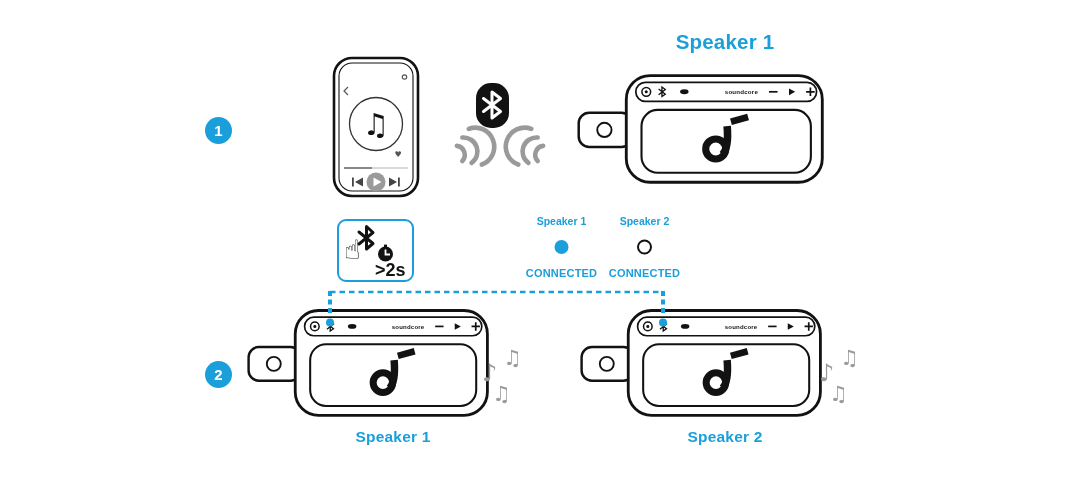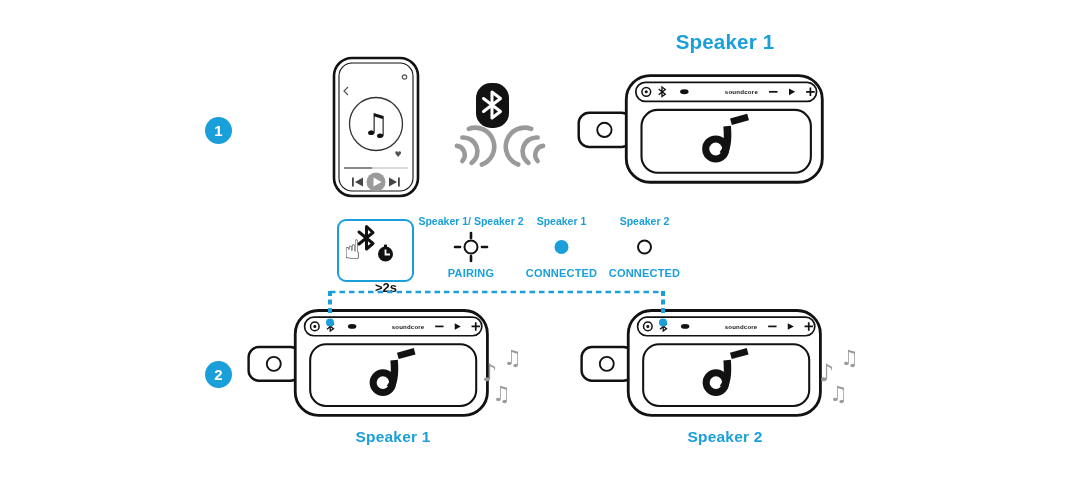--- a/index.html
+++ b/index.html
@@ -18,21 +18,21 @@
   .splabel{position:absolute;width:250px;text-align:center;color:var(--accent);
            font-weight:bold;font-size:15.5px;letter-spacing:.2px;}
   .ind{position:absolute;text-align:center;color:var(--accent);font-weight:bold;}
   .ind .lbl{font-size:10.5px;line-height:13px;white-space:nowrap;}
   .ind .led{height:38px;}
   .ind .st{font-size:11px;line-height:13px;margin-top:1px;letter-spacing:.2px;}
   .ibox{position:absolute;left:337px;top:219px;width:77px;height:63px;background:#fff;
         border:2.5px solid var(--accent);border-radius:9px;}
   .hand{position:absolute;left:5px;top:15px;font-size:27px;line-height:1;color:var(--ink);
         font-family:"DejaVu Sans",sans-serif;}
-  .dur{position:absolute;left:36px;top:39px;font-size:13px;font-weight:bold;color:var(--ink);margin-top:20px;}
+  .dur{position:absolute;left:36px;top:39px;font-size:18px;font-weight:bold;color:var(--ink);}
   .note{position:absolute;color:var(--gray);font-family:"DejaVu Sans",sans-serif;line-height:1;}
 </style>
 </head>
 <body>
 
 <div class="canvas">
 
   <div class="badge" style="left:205px;top:117px;">1</div>
 
   <div class="abs" style="left:332px;top:56px;width:88px;height:142px;">
@@ -110,35 +110,20 @@
       <g>
         <rect x="44" y="22.6" width="3" height="2.4" fill="#121212"></rect>
         <circle cx="45.5" cy="32" r="7.5" fill="#121212"></circle>
         <path d="M45.5 27.5 L45.5 32.5 L50 32.5" stroke="#ffffff" stroke-width="1.8" fill="none"></path>
       </g>
     </svg>
     <span class="hand">☝</span>
     <span class="dur">&gt;2s</span>
   </div>
 
-  <div class="ind" style="left:412px;top:215px;width:118px;">
-    <div class="lbl">Speaker 1/ Speaker 2</div>
-    <div class="led">
-      <svg viewBox="0 0 118 38" width="118" height="38">
-        <g stroke="#121212" stroke-width="2.6" stroke-linecap="round">
-          <path d="M59 5 V10"></path>
-            <path d="M59 28 V33"></path>
-          <path d="M43 19 H48"></path>
-            <path d="M70 19 H75"></path>
-        </g>
-        <circle cx="59" cy="19" r="6.5" fill="#ffffff" stroke="#121212" stroke-width="2"></circle>
-      </svg>
-    </div>
-    <div class="st">PAIRING</div>
-  </div>
 
   <div class="ind" style="left:519px;top:215px;width:85px;">
     <div class="lbl">Speaker 1</div>
     <div class="led">
       <svg viewBox="0 0 85 38" width="85" height="38">
         <circle cx="42.5" cy="19" r="7" fill="var(--accent)"></circle>
       </svg>
     </div>
     <div class="st">CONNECTED</div>
   </div>

